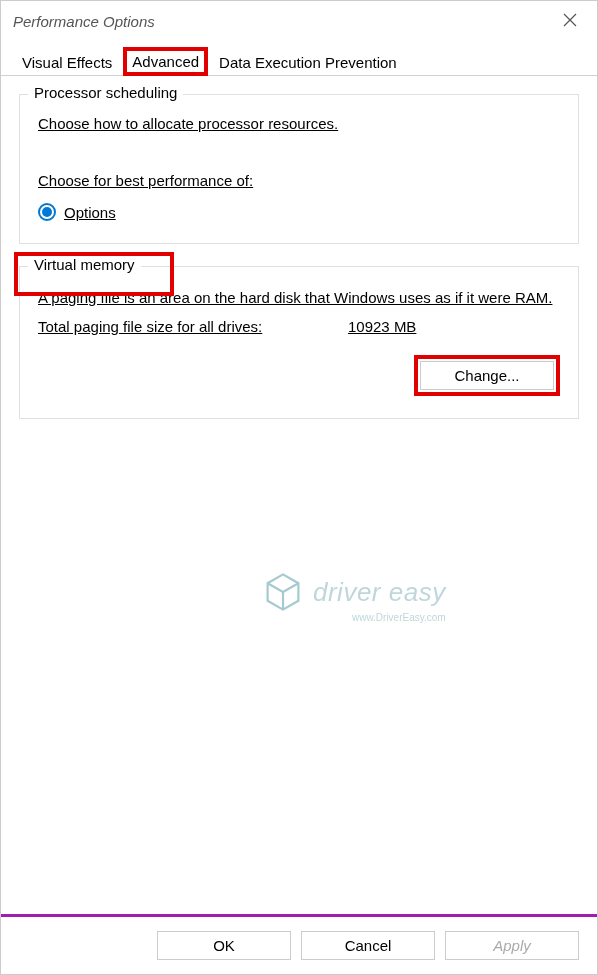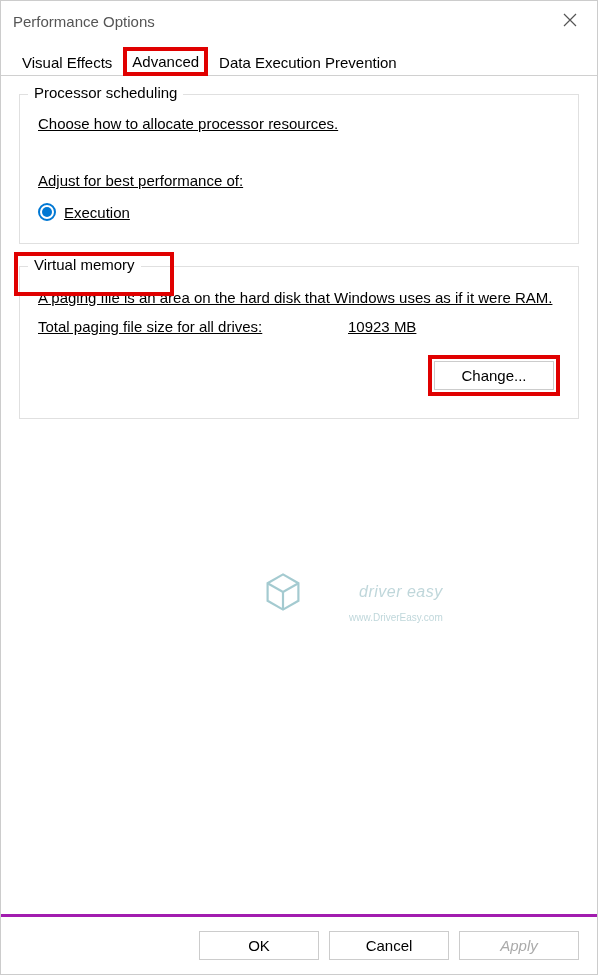--- a/index.html
+++ b/index.html
@@ -19,20 +19,21 @@
       display: flex;
       flex-direction: column;
       background: #fff;
     }
     .titlebar {
       height: 40px;
       display: flex;
       align-items: center;
       padding: 0 12px;
       justify-content: space-between;
+      font-style: italic;
     }
     .title { color: #555; font-size: 15px; }
     .close-x { color: #555; font-size: 18px; font-weight: 300; cursor: default; width: 30px; text-align: center; }
     .close-x svg { width: 14px; height: 14px; }
     .tabs {
       display: flex;
       padding-left: 12px;
       margin-top: 6px;
       align-items: flex-end;
       border-bottom: 1px solid #d0d0d0;
@@ -85,21 +86,21 @@
     .radio-dot.sel::after { content:''; width:10px; height:10px; background:#0078d4; border-radius:50%; }
     .vm-desc { line-height: 1.5; margin-bottom: 8px; margin-top: 6px; }
     .pf-line { display: flex; }
     .pf-label { flex: 0 0 310px; }
     .pf-val { }
     .change-row { display: flex; justify-content: flex-end; margin-top: 20px; }
     .btn {
       border: 1px solid #ccc;
       background: #fff;
       padding: 5px 0;
-      width: 120px;
+      width: 134px;
       font-family: inherit;
       font-size: 15px;
       text-align: center;
       cursor: default;
     }
     .btn.disabled { color: #aaa; font-style: italic; }
     .footer {
       border-top: 3px solid #a21caf;
       padding: 14px 18px;
       display: flex;
@@ -122,21 +123,21 @@
     .watermark {
       position: absolute;
       top: 494px; left: 260px;
       color: #8bb6bd;
       opacity: 0.55;
       pointer-events: none;
       font-family: Arial, sans-serif;
     }
     .watermark .row1 { display:flex; align-items:center; gap:8px; }
     .watermark svg { width: 44px; height: 44px; }
-    .watermark .t1 { font-size: 16px; font-style: italic; letter-spacing: 0.5px; margin-left: 46px; }
+    .watermark .t1 { font-size: 26px; font-style: italic; letter-spacing: 0.5px; }
     .watermark .t2 { font-size: 10px; text-align:right; margin-top:-2px; }
   </style>
 </head>
 <body>
 
 <div class="window">
 
   <div class="titlebar">
     <span class="title">Performance Options</span>
     <span class="close-x">
@@ -150,25 +151,25 @@
     <div class="tab">Visual Effects</div>
     <div class="tab active hl-tab">Advanced</div>
     <div class="tab">Data Execution Prevention</div>
   </div>
 
   <div class="content">
 
     <div class="group">
       <span class="group-title">Processor scheduling</span>
       <div class="desc">Choose how to allocate processor resources.</div>
-      <div class="subdesc">Adjust for best performance of:</div>
+      <div class="subdesc">Choose for best performance of:</div>
       <div class="radios">
         <div class="radio">
           <span class="radio-dot sel"></span>
-          <span>Execution</span>
+          <span>Options</span>
         </div>
       </div>
     </div>
 
     <div class="group" style="position:relative;">
       <div class="hl-vm"></div>
       <span class="group-title">Virtual memory</span>
       <div class="vm-desc">A paging file is an area on the hard disk that Windows uses as if it were RAM.</div>
       <div class="pf-line">
         <span class="pf-label">Total paging file size for all drives:</span>

